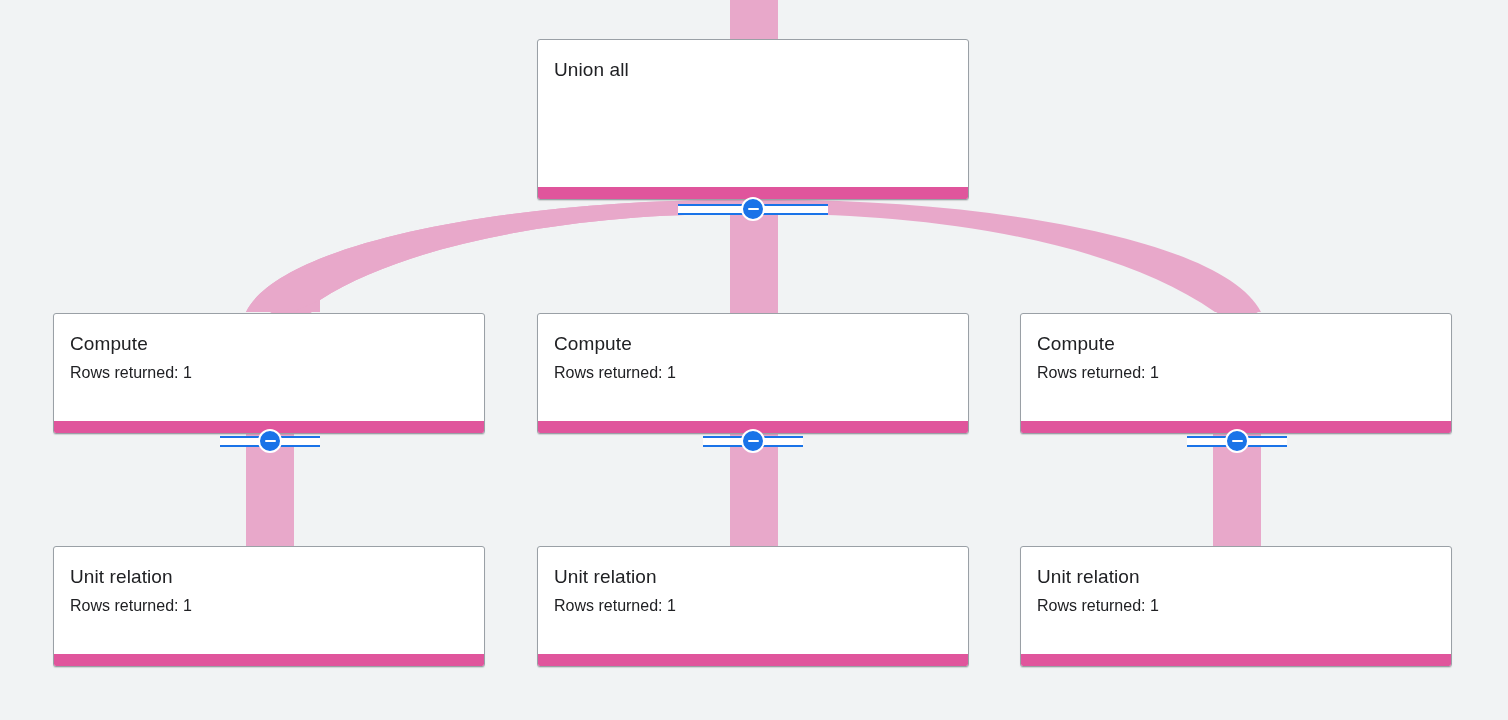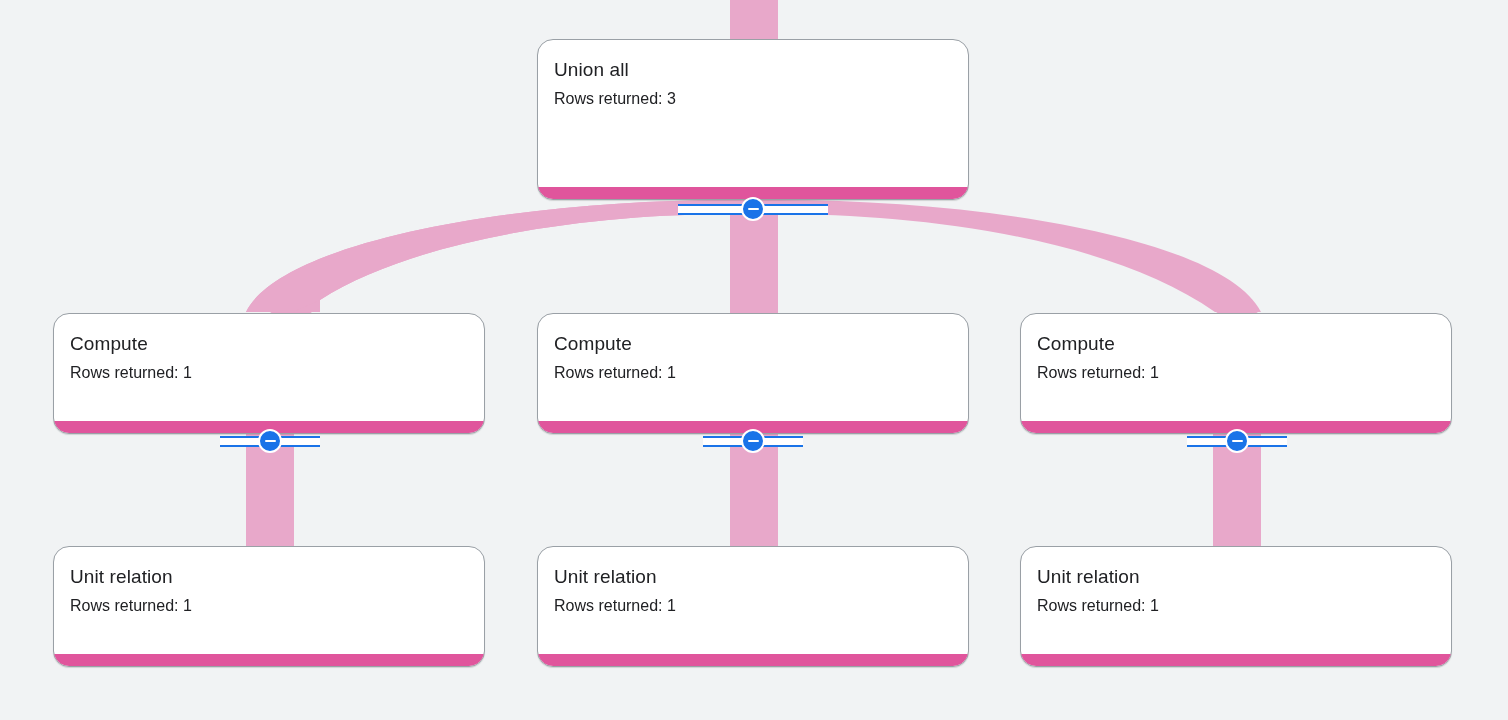--- a/index.html
+++ b/index.html
@@ -30,21 +30,21 @@
     height: 720px;
     z-index: 1;
     pointer-events: none;
   }
   .node {
     position: absolute;
     z-index: 2;
     box-sizing: border-box;
     background: #ffffff;
     border: 1px solid #9aa0a6;
-    border-radius: 16px;
+    border-radius: 3px;
     overflow: hidden;
     box-shadow: 0 1px 1px rgba(60,64,67,.18);
   }
   .node-body {
     padding: 18px 16px 0 16px;
   }
   .node-title {
     font-size: 19px;
     font-weight: 500;
     color: #202124;
@@ -143,21 +143,20 @@
 
       <rect x="246" y="434" width="48" height="112"></rect>
       <rect x="730" y="434" width="48" height="112"></rect>
       <rect x="1213" y="434" width="48" height="112"></rect>
     </g>
   </svg>
 
   <div class="node" style="left:537px; top:39px; width:432px; height:161px;">
     <div class="node-body">
       <div class="node-title">Union all</div>
-      <div class="node-sub">Rows returned: 3</div>
     </div>
     <div class="node-footer"></div>
   </div>
   <div class="collapse wide" style="left:753px; top:209px;">
     <div class="rail"></div>
     <div class="knob"></div>
   </div>
 
   <div class="node" style="left:53px; top:313px; width:432px; height:121px;">
     <div class="node-body">

